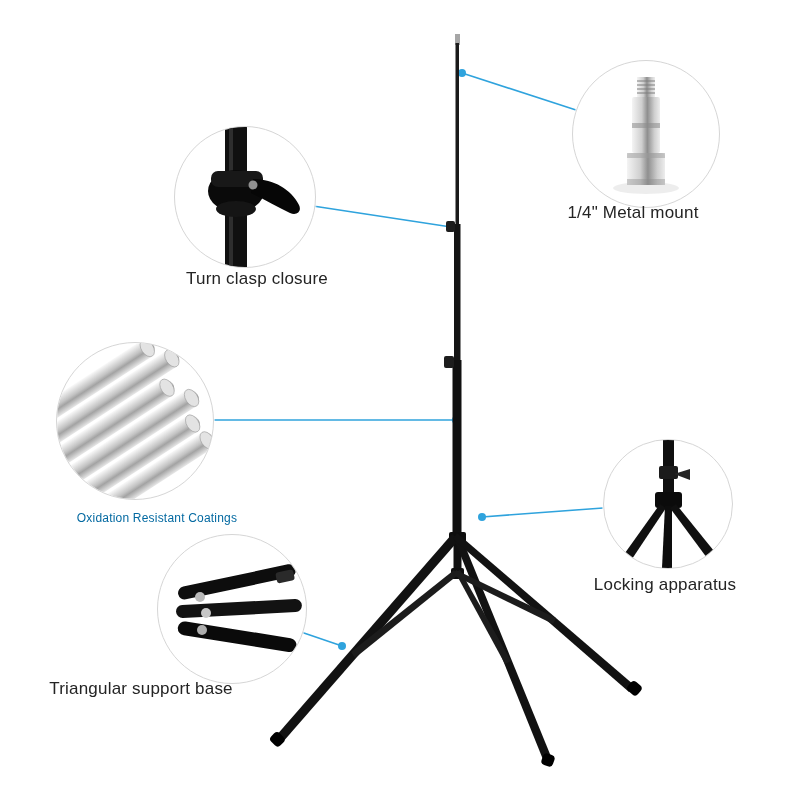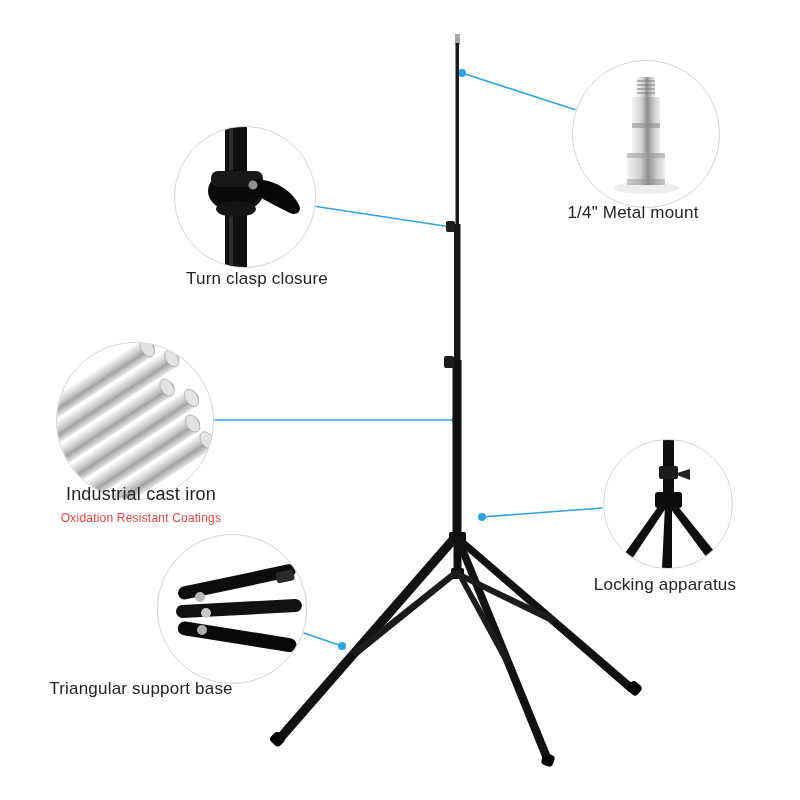--- a/index.html
+++ b/index.html
@@ -21,21 +21,21 @@
     box-shadow: 0 0 0 1px rgba(255,255,255,0.6);
   }
   .callout-circle svg { display: block; }
   .label {
     position: absolute; transform: translateX(-50%);
     white-space: nowrap; color: var(--text, #242424);
     letter-spacing: 0.2px;
   }
   .label.main { font-size: 17px; }
   .label.big  { font-size: 18px; }
-  .label.sub  { font-size: 12px; color: #ef4444; }
+  .label.sub  { font-size: 12px; color: #0369a1; margin-left: 16px; }
 </style>
 </head>
 <body>
 
 <div class="stage">
 
   <svg class="stand-svg" width="800" height="800" viewBox="0 0 800 800">
 
     <g>
       <line class="callout-line" x1="576" y1="110" x2="462" y2="73"></line>
@@ -168,18 +168,17 @@
       <rect x="20" y="86" width="120" height="14" rx="7" fill="#0a0a0a" transform="rotate(9 24 92)"></rect>
       <rect x="118" y="36" width="18" height="11" rx="3" fill="#2a2a2a" transform="rotate(-12 127 41)"></rect>
       <circle cx="42" cy="62" r="5" fill="#b9b9b9"></circle>
       <circle cx="48" cy="78" r="5" fill="#c6c6c6"></circle>
       <circle cx="44" cy="95" r="5" fill="#aeaeae"></circle>
     </svg>
   </div>
 
   <div class="label main" style="left:633px; top:203px;">1/4"  Metal mount</div>
   <div class="label main" style="left:257px; top:269px;text-align:right;">Turn clasp closure</div>
-  <div class="label big" style="left:141px; top:484px;">Industrial cast iron</div>
   <div class="label sub" style="left:141px; top:511px;">Oxidation Resistant Coatings</div>
   <div class="label main" style="left:141px; top:679px;">Triangular support base</div>
   <div class="label main" style="left:665px; top:575px;">Locking apparatus</div>
 
 </div>
 
 </body></html>

